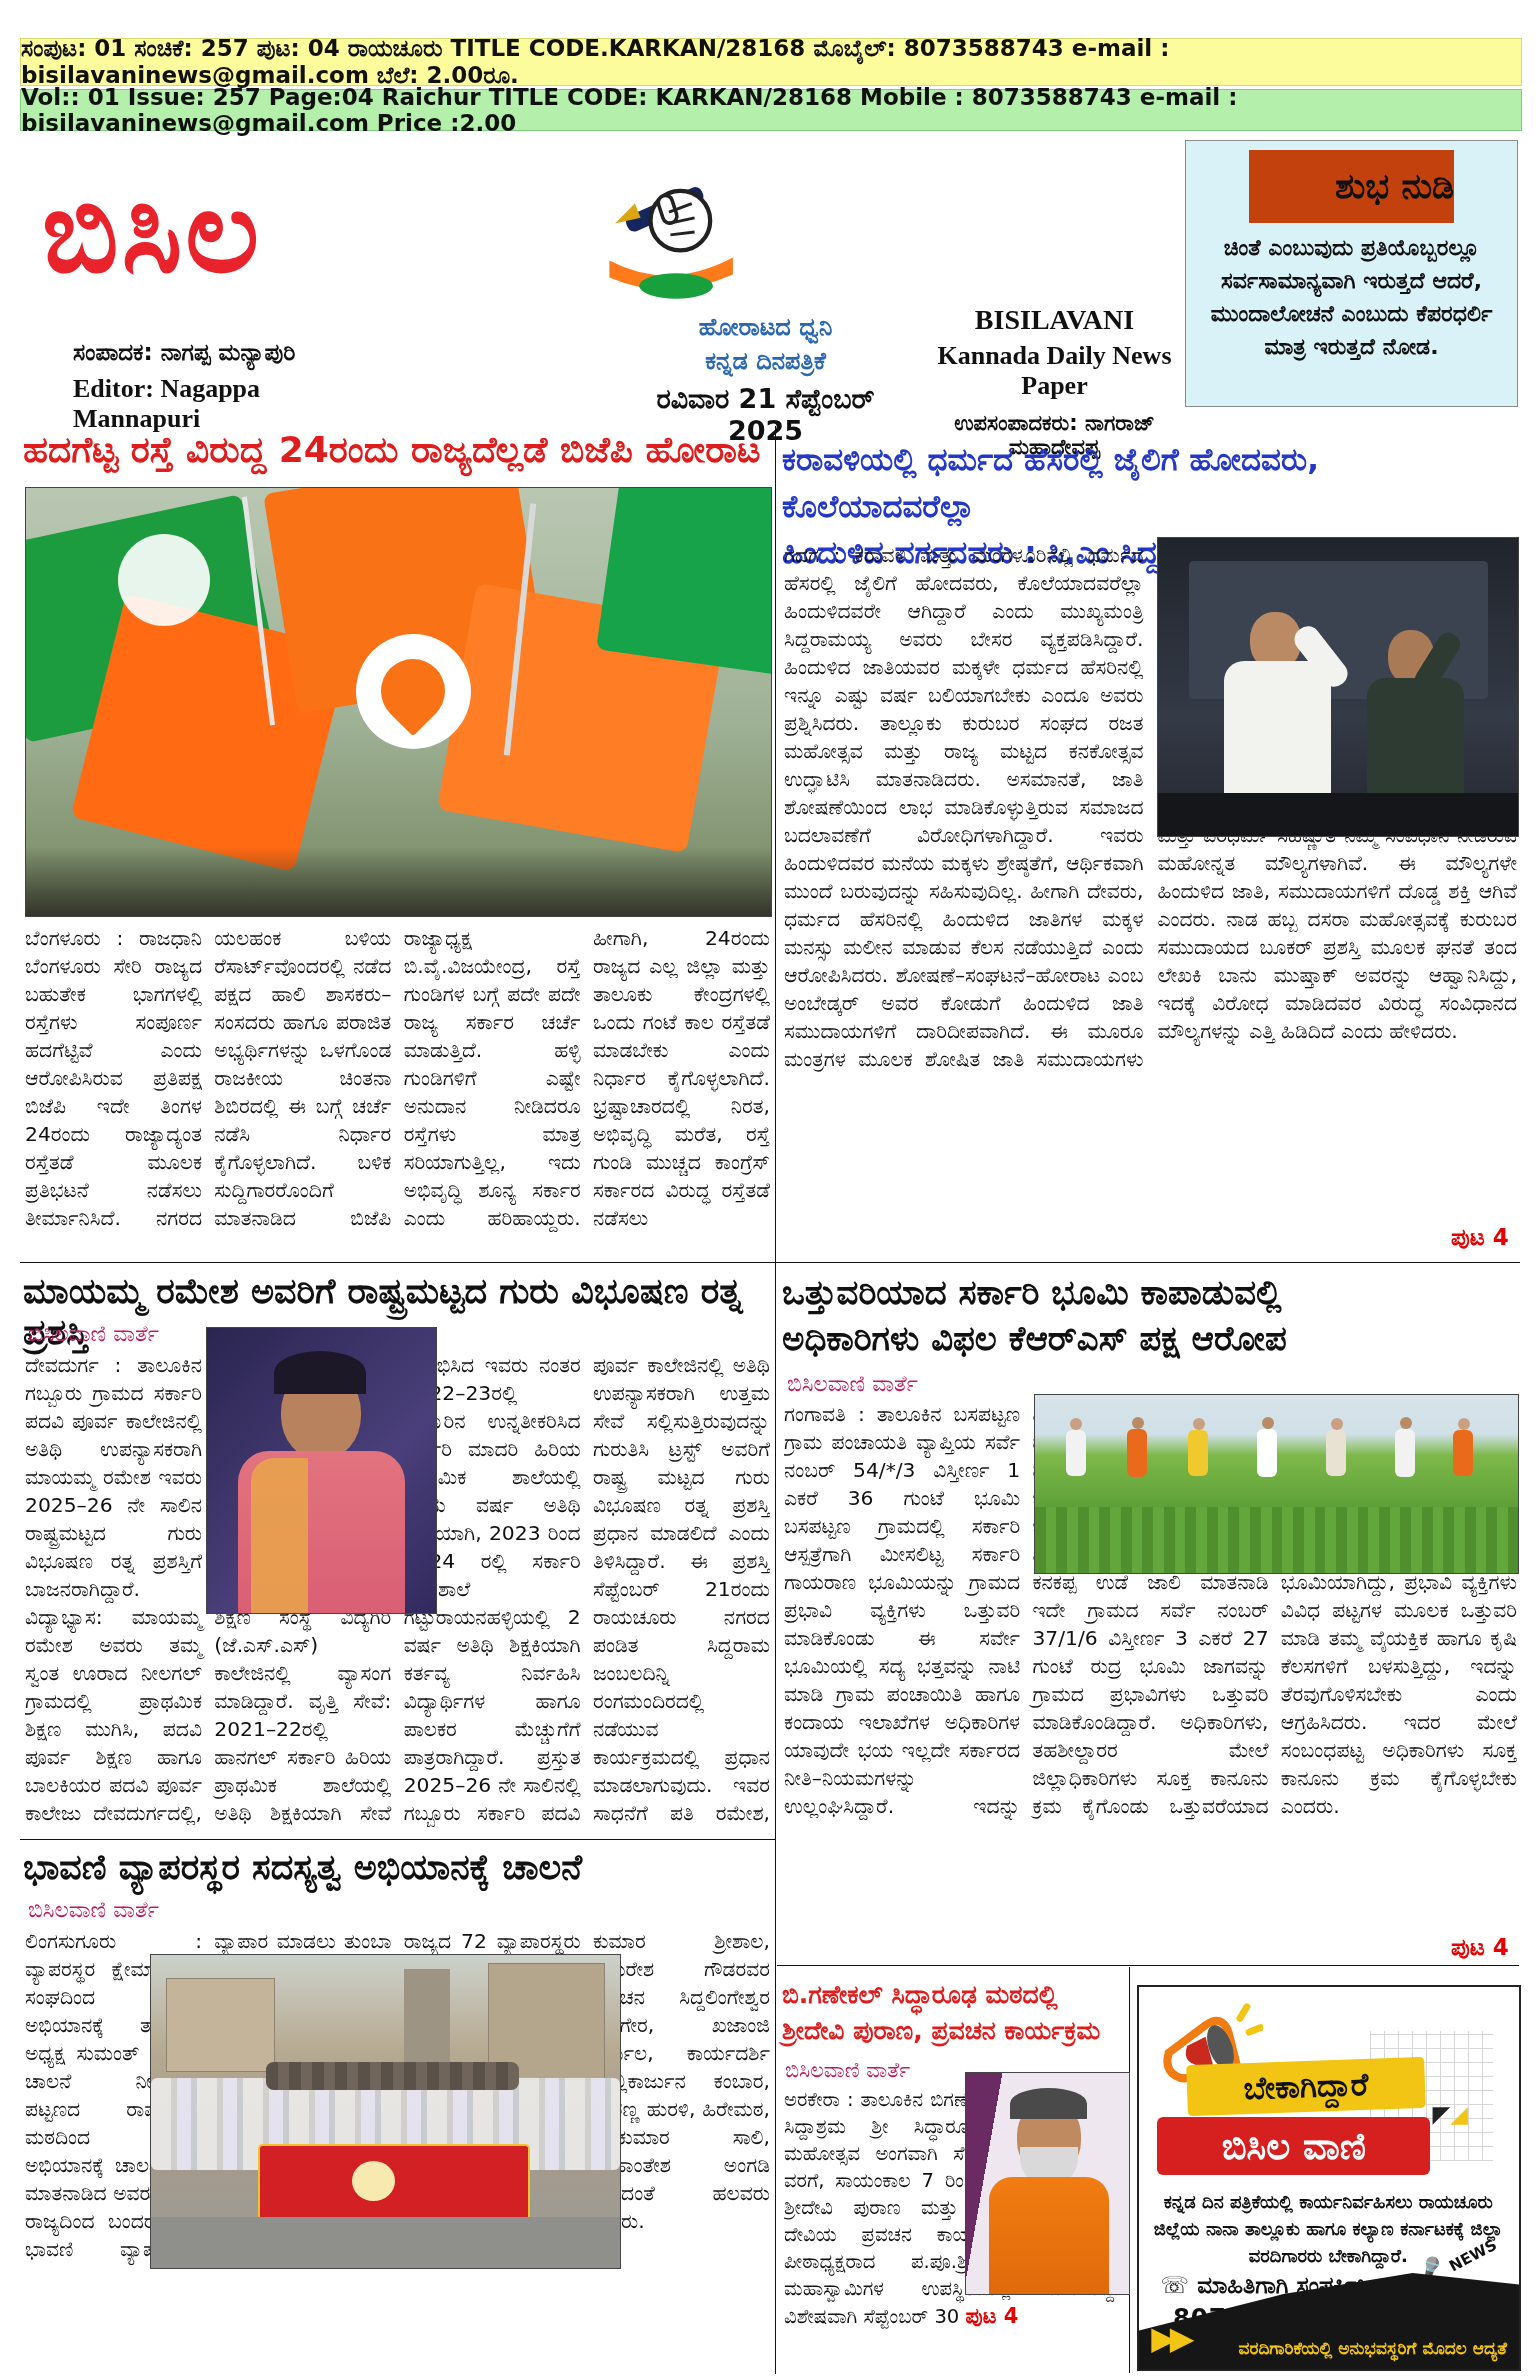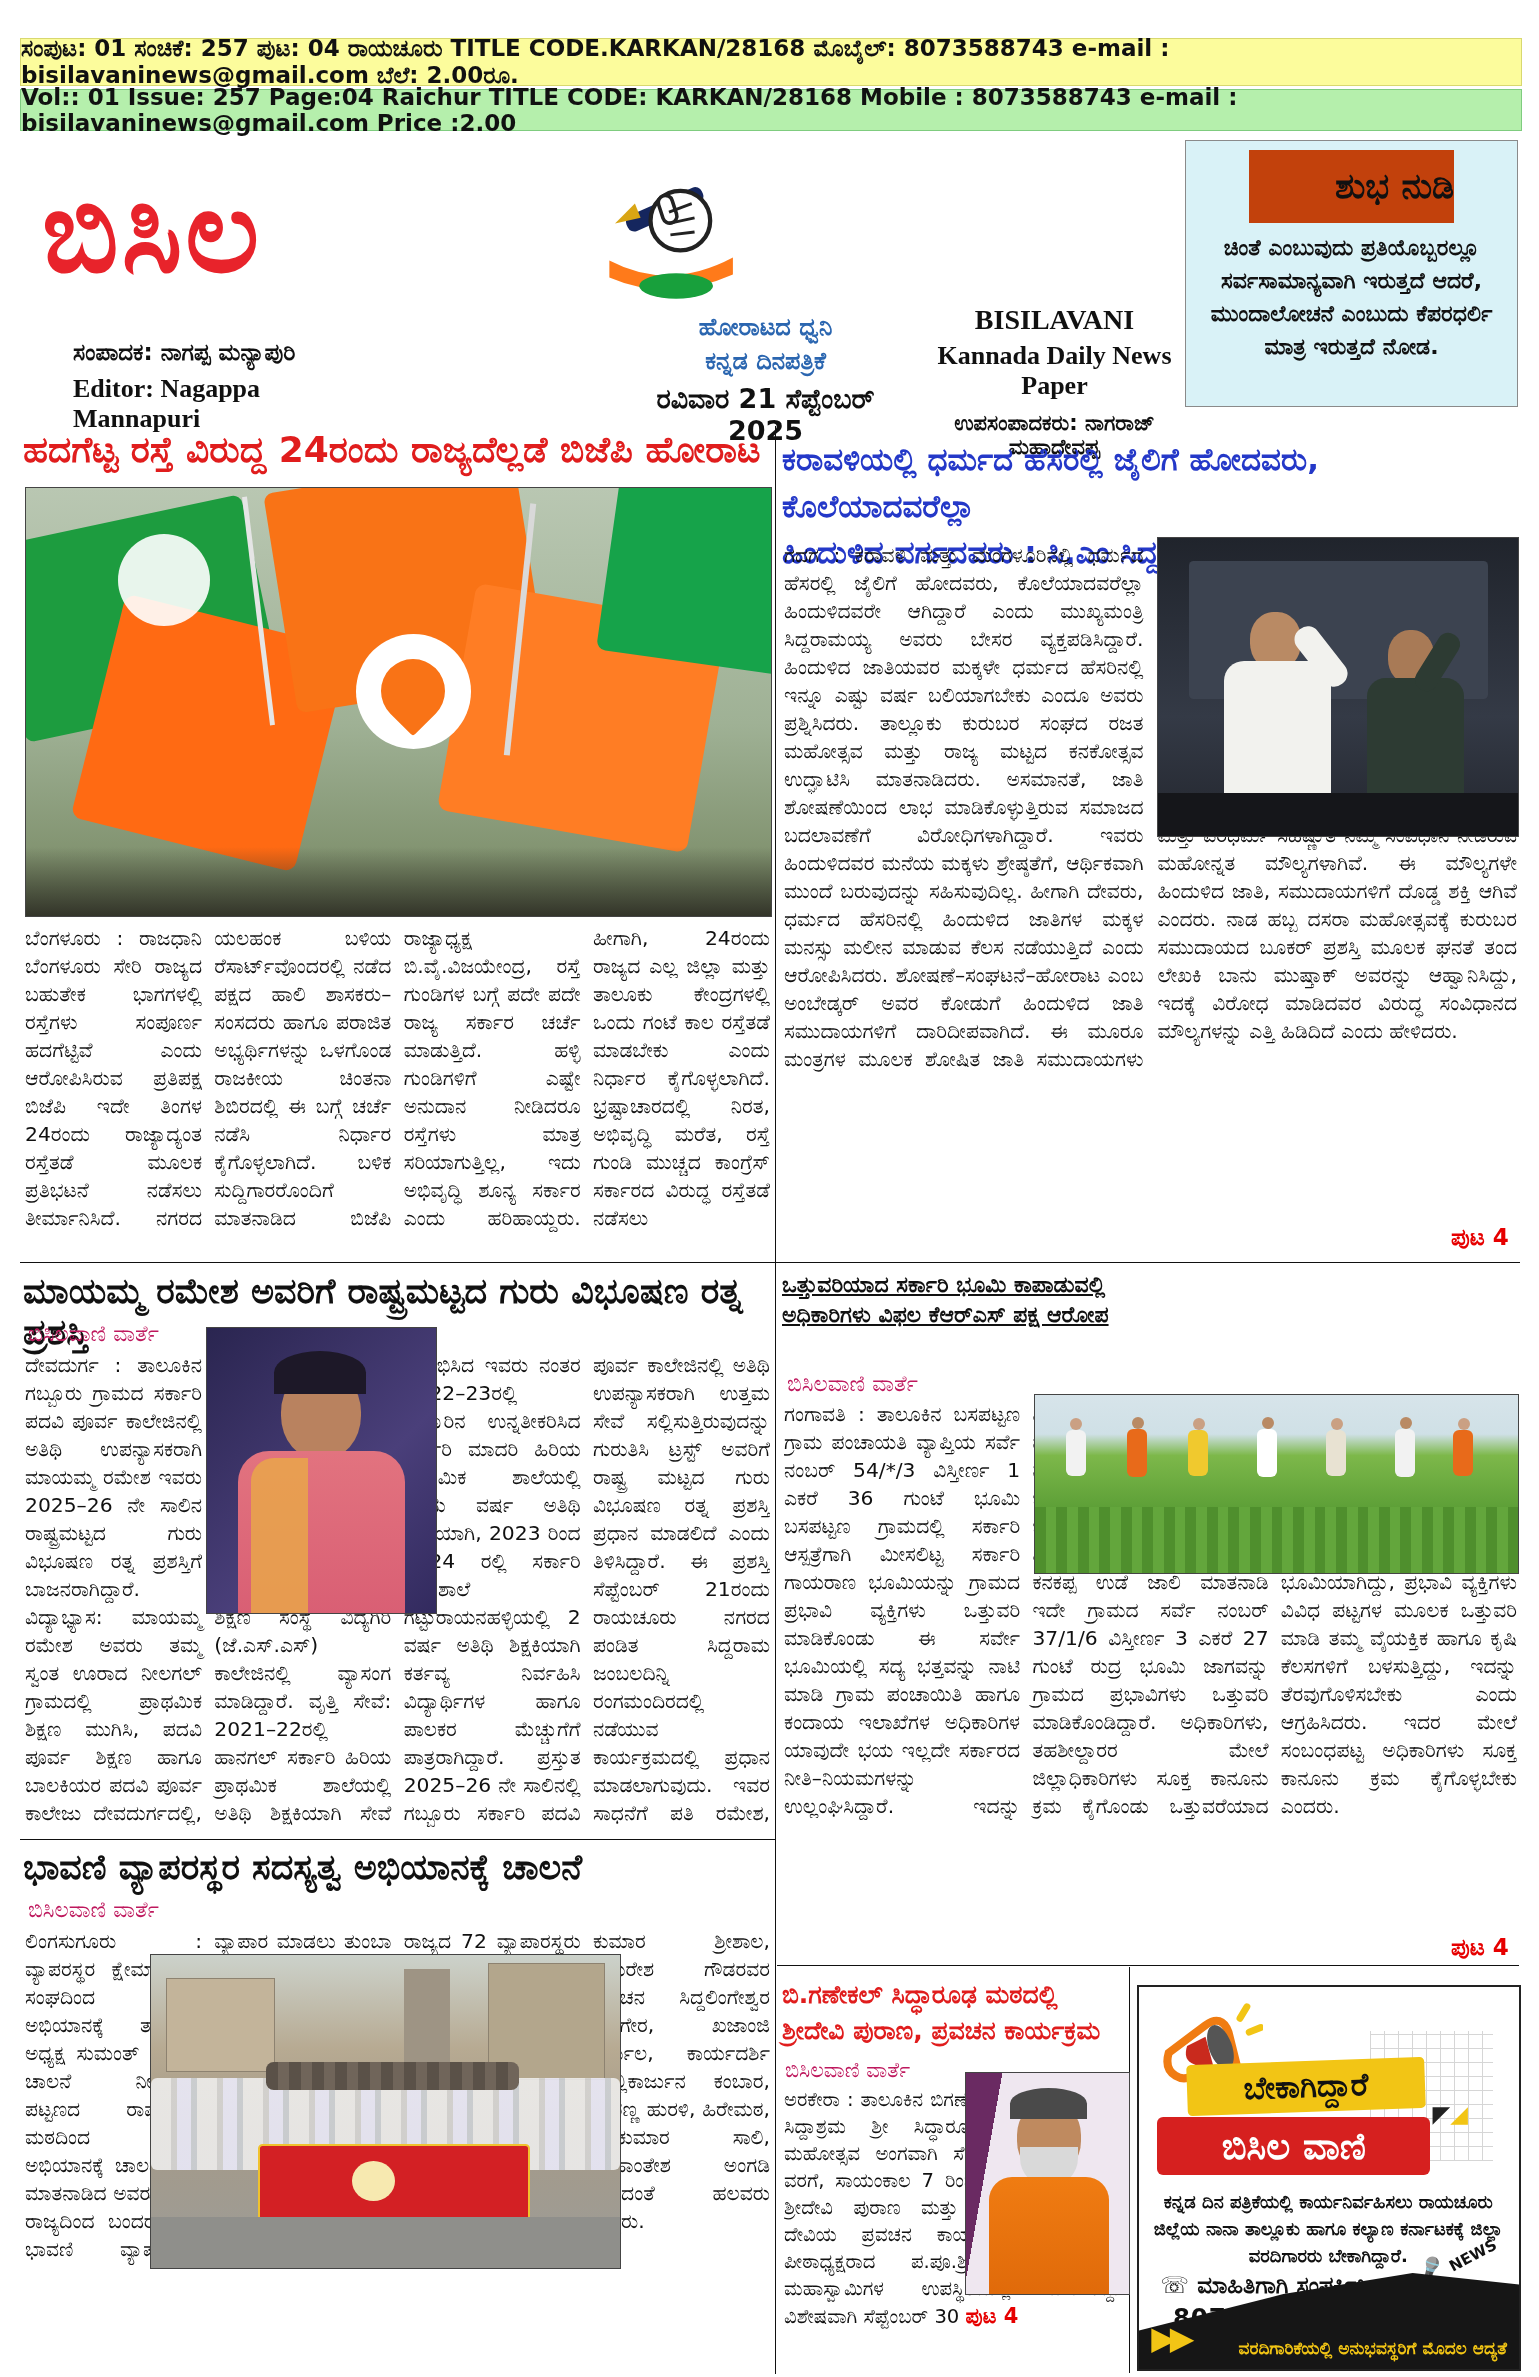--- a/index.html
+++ b/index.html
@@ -172,21 +172,21 @@
     <div class="fig" style="left:92px;top:74px;width:51px;height:58px;background:#b98a64;border-radius:46%;"></div>
     <div class="fig" style="left:66px;top:123px;width:107px;height:175px;background:#f2f2ee;border-radius:20px 20px 0 0;"></div>
     <div class="fig" style="left:150px;top:84px;width:26px;height:69px;background:#f2f2ee;transform:rotate(-38deg);border-radius:12.3px;"></div>
     <div class="fig" style="left:230px;top:92px;width:46px;height:54px;background:#a87a56;border-radius:46%;"></div>
     <div class="fig" style="left:209px;top:140px;width:97px;height:158px;background:#2d3b33;border-radius:18.4px 18.4px 0 0;"></div>
     <div class="fig" style="left:268px;top:92px;width:23px;height:64px;background:#2d3b33;transform:rotate(32deg);border-radius:10.7px;"></div>
     <div class="fig" style="left:0px;bottom:0;width:100%;height:43px;background:#15161a;"></div>
   </div>
   <div class="abs page4" style="left:1451px;top:1224px;">ಪುಟ 4</div>
 
-  <div class="abs headline" style="left:782px;top:1270px;width:736px;font-size:22px;line-height:1.35;text-decoration:underline;">
+  <div class="abs headline" style="left:782px;top:1270px;width:736px;font-size:34px;line-height:1.35;">
     <div>ಒತ್ತುವರಿಯಾದ ಸರ್ಕಾರಿ ಭೂಮಿ ಕಾಪಾಡುವಲ್ಲಿ</div>
     <div>ಅಧಿಕಾರಿಗಳು ವಿಫಲ ಕೆಆರ್‌ಎಸ್ ಪಕ್ಷ ಆರೋಪ</div>
   </div>
   <div class="abs byline" style="left:787px;top:1371px;">ಬಿಸಿಲವಾಣಿ ವಾರ್ತೆ</div>
   <div class="abs bodytxt cols3" style="left:784px;top:1400px;width:733px;height:537px;">ಗಂಗಾವತಿ : ತಾಲೂಕಿನ ಬಸಪಟ್ಟಣ ಗ್ರಾಮ ಪಂಚಾಯತಿ ವ್ಯಾಪ್ತಿಯ ಸರ್ವೆ ನಂಬರ್ 54/*/3 ವಿಸ್ತೀರ್ಣ 1 ಎಕರೆ 36 ಗುಂಟೆ ಭೂಮಿ ಬಸಪಟ್ಟಣ ಗ್ರಾಮದಲ್ಲಿ ಸರ್ಕಾರಿ ಆಸ್ಪತ್ರೆಗಾಗಿ ಮೀಸಲಿಟ್ಟ ಸರ್ಕಾರಿ ಗಾಯರಾಣ ಭೂಮಿಯನ್ನು ಗ್ರಾಮದ ಪ್ರಭಾವಿ ವ್ಯಕ್ತಿಗಳು ಒತ್ತುವರಿ ಮಾಡಿಕೊಂಡು ಈ ಸರ್ವೇ ಭೂಮಿಯಲ್ಲಿ ಸದ್ಯ ಭತ್ತವನ್ನು ನಾಟಿ ಮಾಡಿ ಗ್ರಾಮ ಪಂಚಾಯಿತಿ ಹಾಗೂ ಕಂದಾಯ ಇಲಾಖೆಗಳ ಅಧಿಕಾರಿಗಳ ಯಾವುದೇ ಭಯ ಇಲ್ಲದೇ ಸರ್ಕಾರದ ನೀತಿ–ನಿಯಮಗಳನ್ನು ಉಲ್ಲಂಘಿಸಿದ್ದಾರೆ. ಇದನ್ನು ವಿರೋಧಿಸಿ ಕರ್ನಾಟಕ ರಾಜ್ಯ ರೈತ ಪಕ್ಷದ ಜಿಲ್ಲಾ ಘಟಕದ ಕಾರ್ಯದರ್ಶಿ ನಿರುಪಾದಿ ಕೆ ಗೋಮರ್ಸಿ ಒತ್ತುವರಿಯಾದ ಭತ್ತದ ಭೂಮಿಗೆ ಭೇಟಿ ನೀಡಿ ಮಾಹಿತಿ ತಿಳಿಸಿ. ಕೆ ಆರ್ ಎಸ್ ಪಕ್ಷದ ರಾಜ್ಯ ರೈತ ಘಟಕದ ಕನಕಪ್ಪ ಉಡೆ ಜಾಲಿ ಮಾತನಾಡಿ ಇದೇ ಗ್ರಾಮದ ಸರ್ವೆ ನಂಬರ್ 37/1/6 ವಿಸ್ತೀರ್ಣ 3 ಎಕರೆ 27 ಗುಂಟೆ ರುದ್ರ ಭೂಮಿ ಜಾಗವನ್ನು ಗ್ರಾಮದ ಪ್ರಭಾವಿಗಳು ಒತ್ತುವರಿ ಮಾಡಿಕೊಂಡಿದ್ದಾರೆ. ಅಧಿಕಾರಿಗಳು, ತಹಶೀಲ್ದಾರರ ಮೇಲೆ ಜಿಲ್ಲಾಧಿಕಾರಿಗಳು ಸೂಕ್ತ ಕಾನೂನು ಕ್ರಮ ಕೈಗೊಂಡು ಒತ್ತುವರೆಯಾದ ರುದ್ರಭೂಮಿಯನ್ನ ತೆರವುಗೊಳಿಸಿ ನಾಗರಿಕರ ಅನುಕೂಲಕ್ಕೆ, ಸೌಲಭ್ಯಕ್ಕೆ ಅನುವು ಮಾಡಬೇಕೆಂದು ಒತ್ತಾಯಿಸಿದರು. ಬಸಪಟ್ಟಣ ಗ್ರಾಮದಲ್ಲಿ ನೂರಾರು ಎಕರೆ ಭೂ ಪ್ರದೇಶವು ಗೈರಾಣು ಹಾಗೂ ಸರ್ಕಾರಿ ಭೂಮಿಯಾಗಿದ್ದು, ಪ್ರಭಾವಿ ವ್ಯಕ್ತಿಗಳು ವಿವಿಧ ಪಟ್ಟಗಳ ಮೂಲಕ ಒತ್ತುವರಿ ಮಾಡಿ ತಮ್ಮ ವೈಯಕ್ತಿಕ ಹಾಗೂ ಕೃಷಿ ಕೆಲಸಗಳಿಗೆ ಬಳಸುತ್ತಿದ್ದು, ಇದನ್ನು ತೆರವುಗೊಳಿಸಬೇಕು ಎಂದು ಆಗ್ರಹಿಸಿದರು. ಇದರ ಮೇಲೆ ಸಂಬಂಧಪಟ್ಟ ಅಧಿಕಾರಿಗಳು ಸೂಕ್ತ ಕಾನೂನು ಕ್ರಮ ಕೈಗೊಳ್ಳಬೇಕು ಎಂದರು.</div>
   <div class="abs photo" style="left:1034px;top:1394px;width:483px;height:178px;background:linear-gradient(#d7e4ea 0%,#cfe0e6 22%,#7db84a 34%,#569a33 70%,#3e7d22 100%);">
     <div class="fig" style="left:31px;top:35px;width:20px;height:46px;background:#f2f2f2;border-radius:6.1px;"></div>
     <div class="fig" style="left:35px;top:23px;width:12.3px;height:12.3px;background:#caa083;border-radius:50%;"></div>
     <div class="fig" style="left:92px;top:34px;width:20px;height:48px;background:#e86a1a;border-radius:6.1px;"></div>
     <div class="fig" style="left:97px;top:21.5px;width:12.3px;height:12.3px;background:#b98a64;border-radius:50%;"></div>

